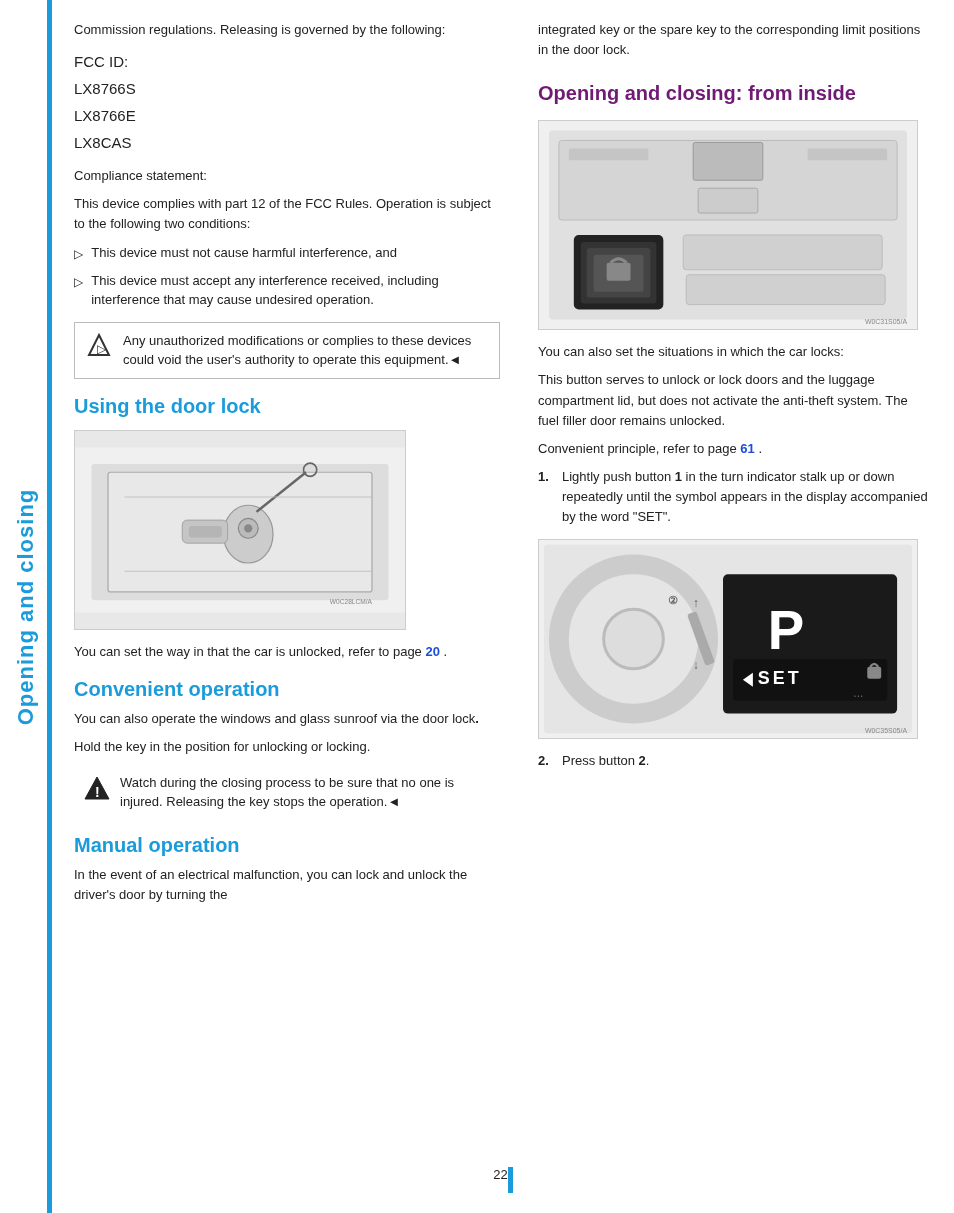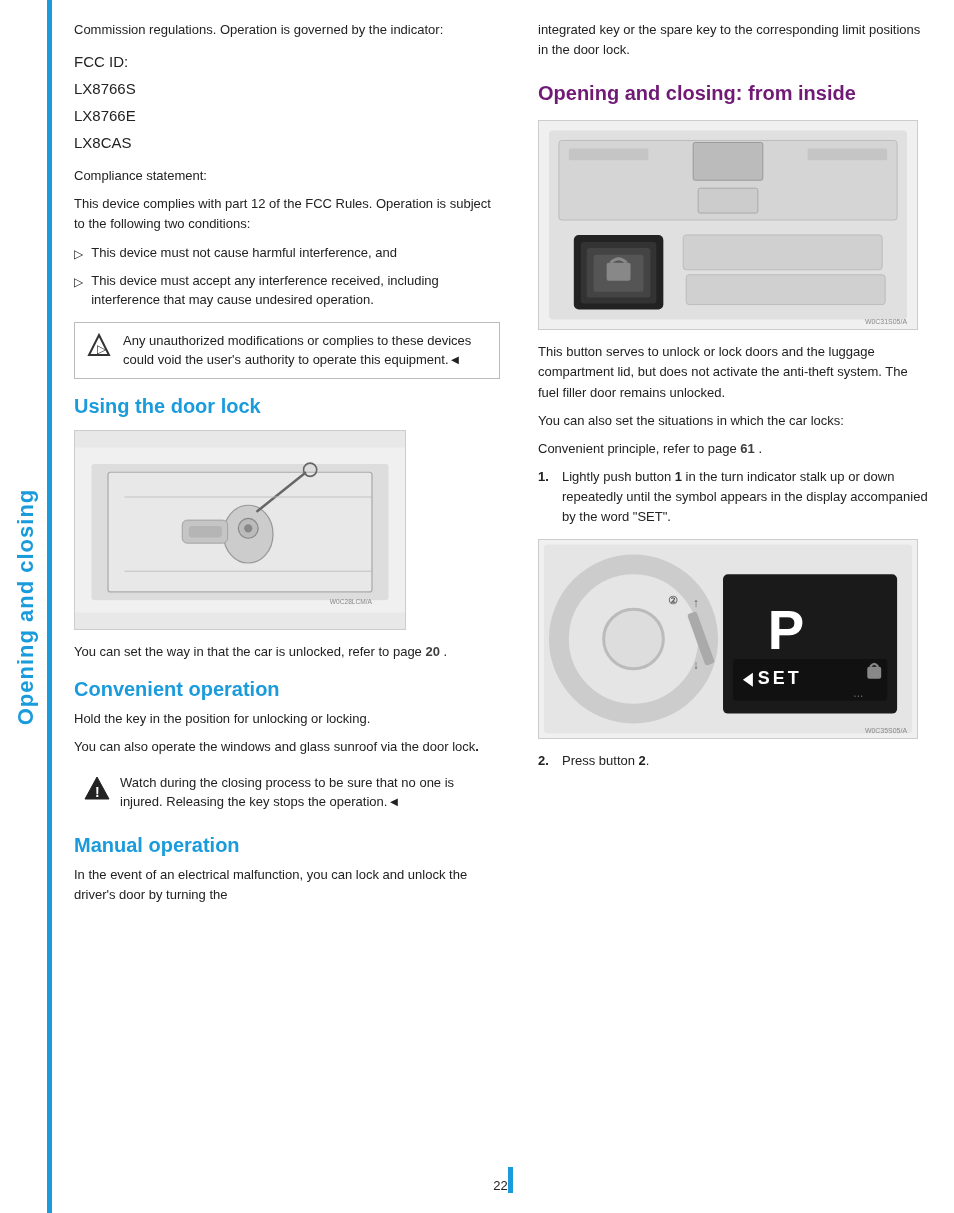--- a/index.html
+++ b/index.html
@@ -178,37 +178,37 @@
       bottom: 20px;
       left: 52px;
       right: 0;
       display: flex;
       align-items: center;
       justify-content: center;
     }
 
     .page-number-area {
       display: flex;
-      align-items: flex-end;
+      align-items: flex-start;
       gap: 0;
     }
 
     .page-number {
       font-size: 13px;
       color: #222;
     }
 
     .page-bar {
       width: 5px;
       height: 26px;
       background: #1a9bdc;
     }
 
     .link-color {
-      color: #404040;
+      color: #1d4ed8;
     }
 
     
     .door-lock-svg {
       width: 400px;
       height: 200px;
     }
 
     .dashboard-svg {
       width: 380px;
@@ -270,21 +270,21 @@
     <div class="sidebar-text-wrapper">
       <span class="sidebar-text">Opening and closing</span>
     </div>
     <div class="sidebar-bar"></div>
   </div>
 
   <div class="main-content">
 
     <div class="left-col">
 
-      <p class="body-text">Commission regulations. Operation is governed by the indicator:</p>
+      <p class="body-text">Commission regulations. Releasing is governed by the following:</p>
 
       <div class="fcc-block">
         <div>FCC ID:</div>
         <div>LX8766S</div>
         <div>LX8766E</div>
         <div>LX8CAS</div>
       </div>
 
       <p class="body-text"><span>Compliance statement:</span></p>
       <p class="body-text">This device complies with part 12 of the FCC Rules. Operation is subject to the following two conditions:</p>
@@ -338,24 +338,24 @@
       </div>
 
       <p class="body-text">
         <span>You can set the way in that the car is unlocked, refer to page</span>
         <span class="link-color bold">20</span>
         <span>.</span>
       </p>
 
       <div class="section-heading">Convenient operation</div>
 
-      <p class="body-text">Hold the key in the position for unlocking or locking.</p>
       <p class="body-text">
         <span>You can also operate the windows and glass sunroof via the door lock</span><span class="bold">.</span>
       </p>
+      <p class="body-text">Hold the key in the position for unlocking or locking.</p>
 
       <div class="warning-box">
         <div class="warning-icon-wrap">
           <svg width="26" height="26" viewBox="0 0 26 26">
             <polygon points="13,2 25,24 1,24" fill="#222" stroke="#222" stroke-width="1"></polygon>
             <text x="11" y="22" font-size="14" fill="white" font-weight="bold">!</text>
           </svg>
         </div>
         <span>Watch during the closing process to be sure that no one is injured. Releasing the key stops the operation.◄</span>
       </div>
@@ -398,22 +398,22 @@
           <rect x="68" y="143" width="24" height="18" fill="#888" rx="2"></rect>
           <path d="M72 143 Q80 135 88 143" fill="none" stroke="#888" stroke-width="3"></path>
 
           <rect x="145" y="115" width="200" height="35" fill="#d0d0d0" rx="3" stroke="#bbb" stroke-width="1"></rect>
           <rect x="148" y="155" width="200" height="30" fill="#d0d0d0" rx="3" stroke="#bbb" stroke-width="1"></rect>
 
           <text x="370" y="205" font-size="7" fill="#888" text-anchor="end">W0C31S05/A</text>
         </svg>
       </div>
 
+      <p class="body-text">You can also set the situations in which the car locks:</p>
       <p class="body-text">This button serves to unlock or lock doors and the luggage compartment lid, but does not activate the anti-theft system. The fuel filler door remains unlocked.</p>
-      <p class="body-text">You can also set the situations in which the car locks:</p>
 
       <p class="body-text">
         <span>Convenient principle, refer to page</span>
         <span class="link-color bold">61</span>
         <span>.</span>
       </p>
 
       <ul class="numbered-list">
         <li>
           <span class="num-label">1.</span>

